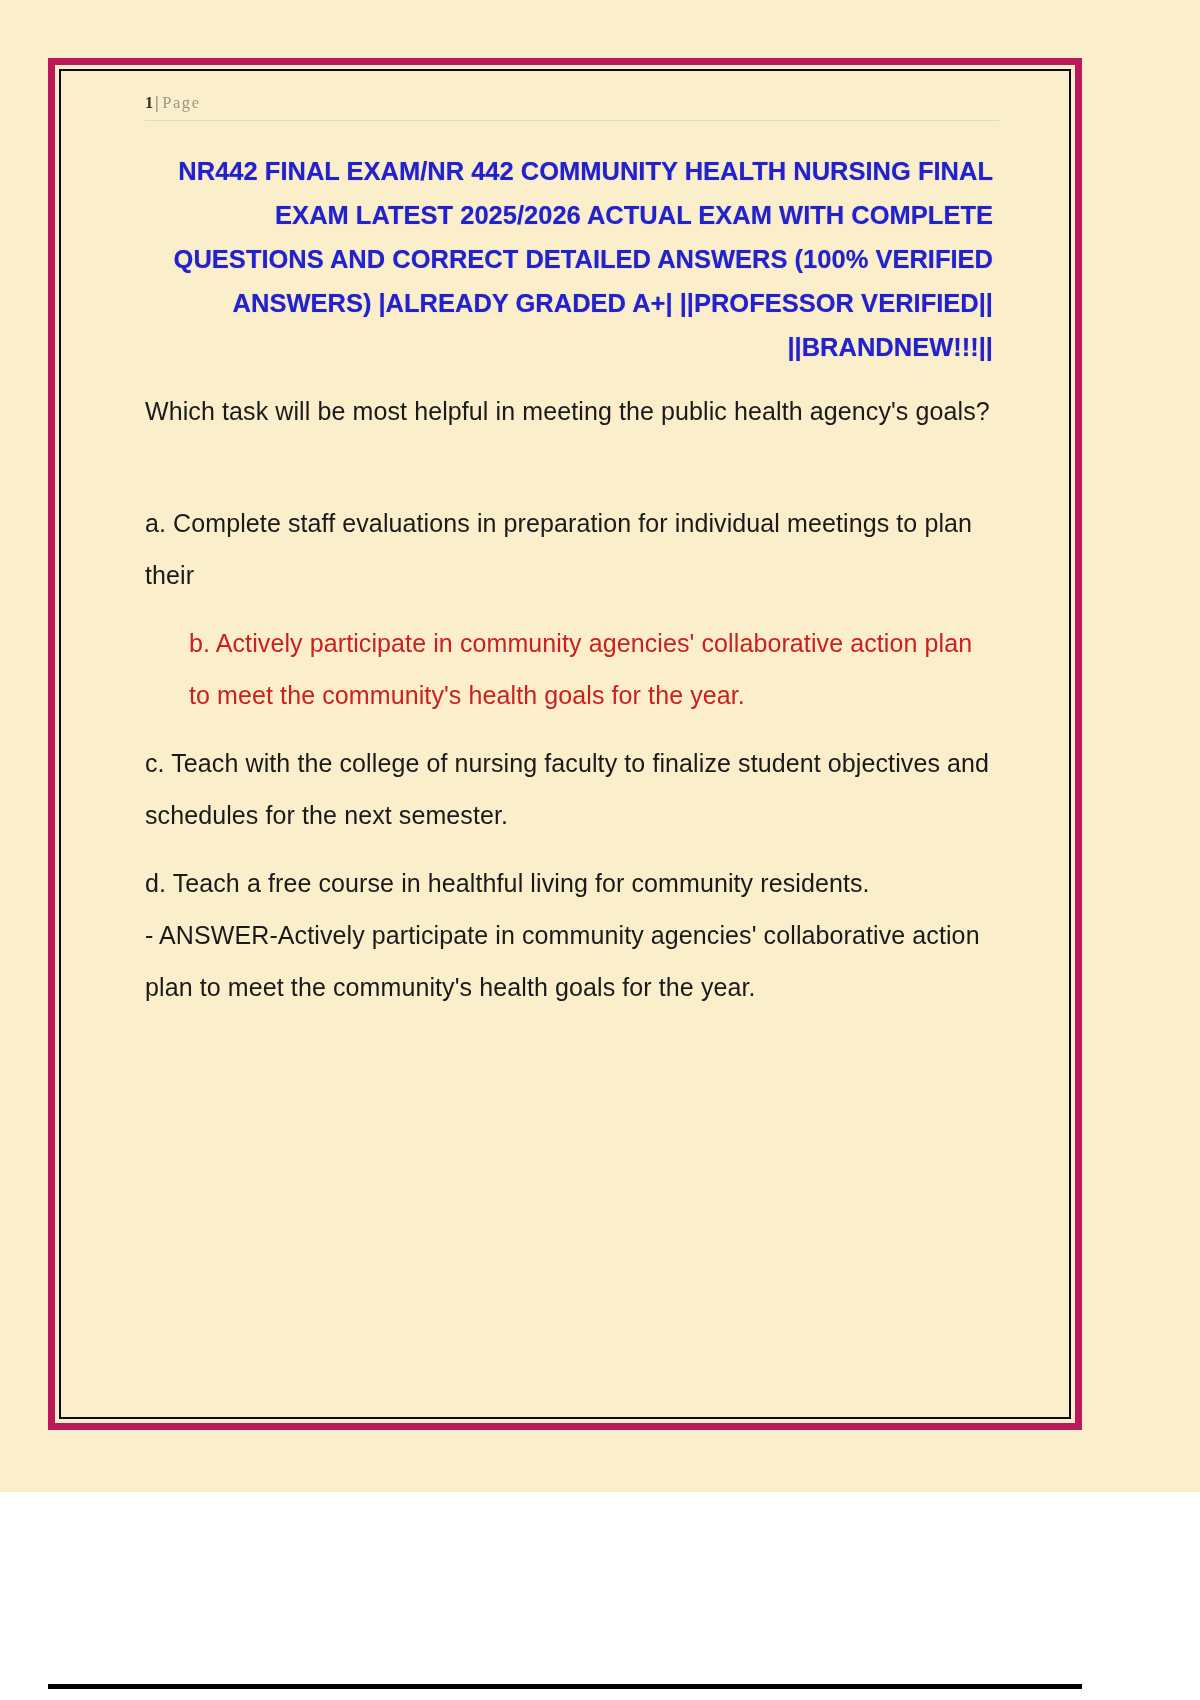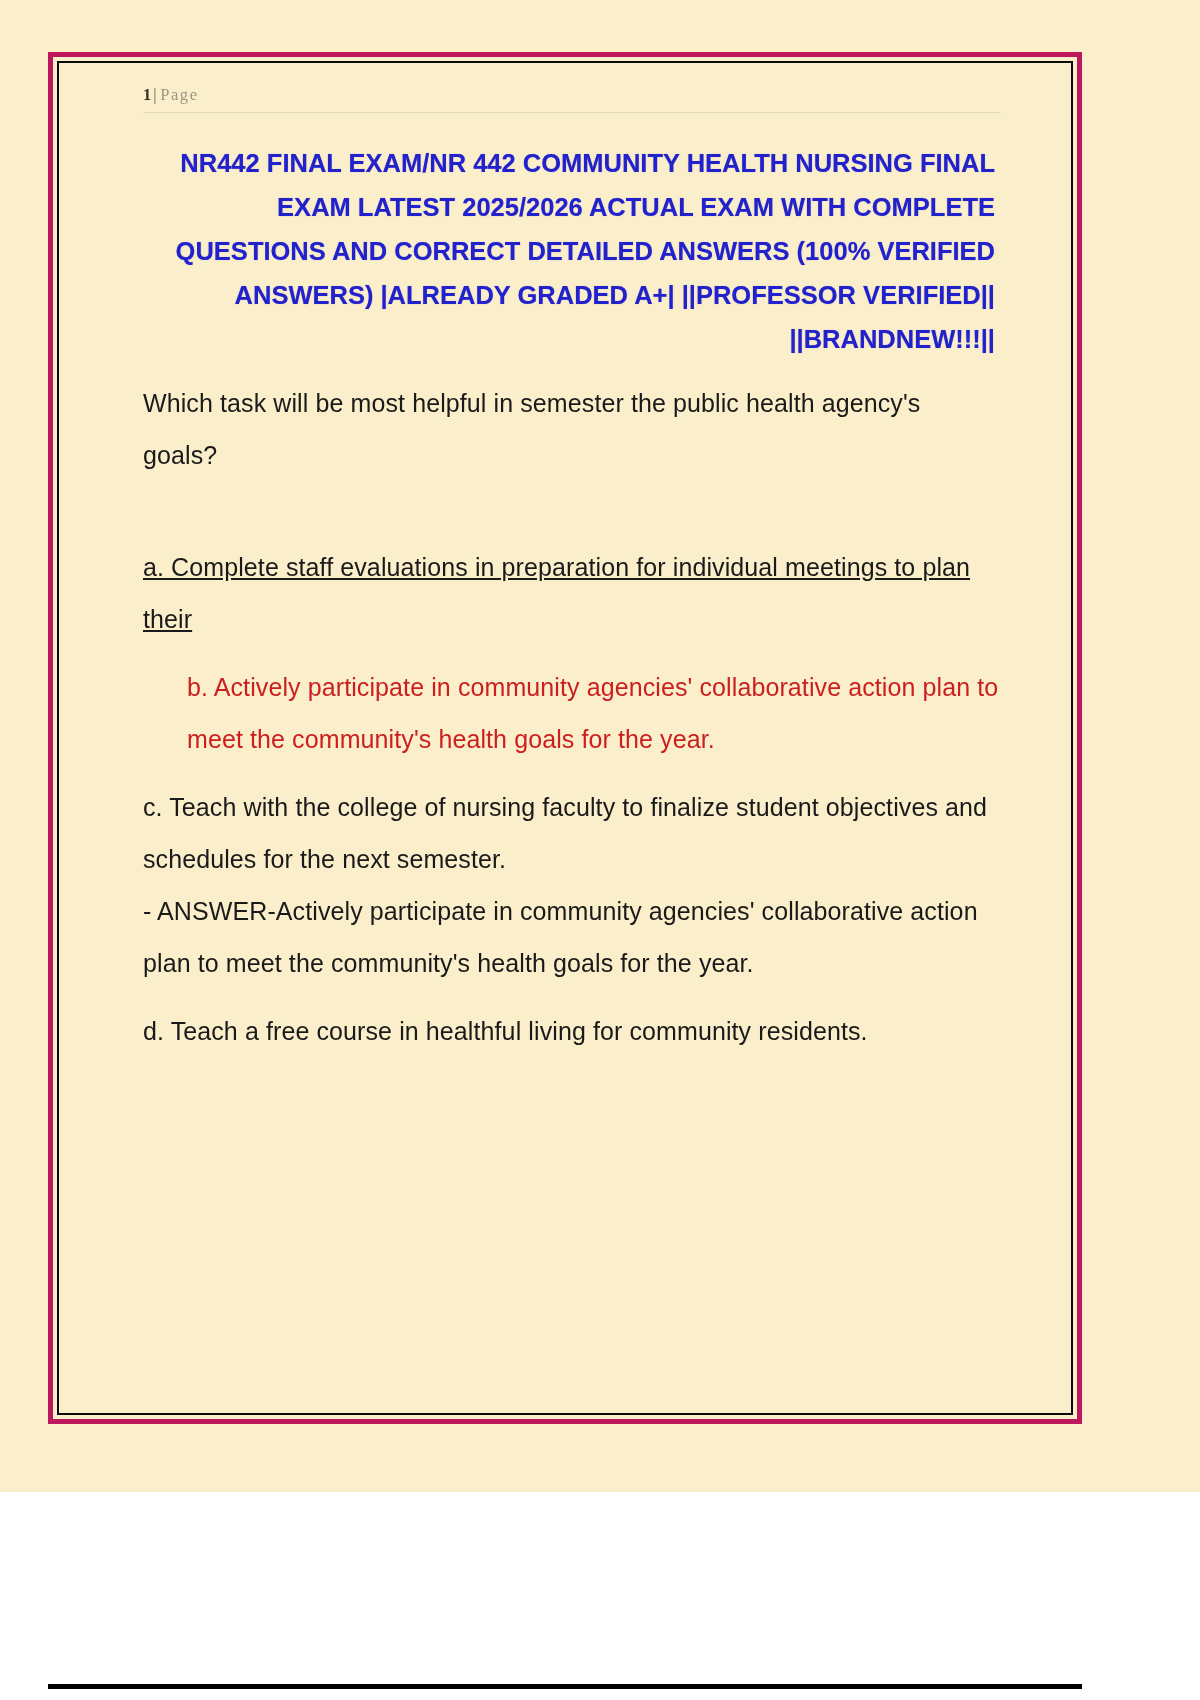--- a/index.html
+++ b/index.html
@@ -23,24 +23,24 @@
     width: 1200px;
     height: 1492px;
     background: #fbeecb;
     box-sizing: border-box;
   }
 
   
   .border-outer {
     position: absolute;
     left: 48px;
-    top: 52px;
+    top: 58px;
     width: 1034px;
     height: 1372px;
-    border: 5px solid #be185d;
+    border: 7px solid #be185d;
     box-sizing: border-box;
     background: #fbeecb;
   }
   .border-inner {
     position: absolute;
     left: 4px;
     top: 4px;
     right: 4px;
     bottom: 4px;
     border: 2px solid #0a0a0a;
@@ -97,21 +97,21 @@
   
   .para {
     color: #1a1a1a;
     font-size: 25px;
     line-height: 52px;
     margin: 0;
     padding: 0;
     letter-spacing: 0.1px;
   }
   .para.spaced-top { margin-top: 16px; }
-  .para.gap { margin-top: 60px; text-decoration: underline; }
+  .para.gap { margin-top: 60px; }
   .para.answer-red { color: #cc2020; margin-left: 44px; }
   .para.tight { margin-top: 0; }
 
   
   .sheet-gap {
     position: absolute;
     left: 0;
     top: 1492px;
     width: 1200px;
     height: 130px;
@@ -143,32 +143,32 @@
     <div class="border-inner">
       <div class="page-body">
 
         <div class="page-header">
           <span class="pg-num">1</span><span class="pg-sep">|</span><span class="pg-word">Page</span>
         </div>
         <div class="header-rule"></div>
 
         <h1 class="doc-title">NR442 FINAL EXAM/NR 442 COMMUNITY HEALTH NURSING FINAL EXAM LATEST 2025/2026 ACTUAL EXAM WITH COMPLETE QUESTIONS AND CORRECT DETAILED ANSWERS (100% VERIFIED ANSWERS) |ALREADY GRADED A+| ||PROFESSOR VERIFIED|| ||BRANDNEW!!!||</h1>
 
-        <p class="para">Which task will be most helpful in semester the public health agency's goals?</p>
+        <p class="para">Which task will be most helpful in meeting the public health agency's goals?</p>
 
         <p class="para gap">a. Complete staff evaluations in preparation for individual meetings to plan their</p>
 
         <p class="para answer-red spaced-top">b. Actively participate in community agencies' collaborative action plan to meet the community's health goals for the year.</p>
 
         <p class="para spaced-top">c. Teach with the college of nursing faculty to finalize student objectives and</p>
         <p class="para tight">schedules for the next semester.</p>
 
+        <p class="para spaced-top">d. Teach a free course in healthful living for community residents.</p>
+
         <p class="para tight">- ANSWER-Actively participate in community agencies' collaborative action plan to meet the community's health goals for the year.</p>
-
-        <p class="para spaced-top">d. Teach a free course in healthful living for community residents.</p>
 
       </div>
     </div>
   </div>
 </div>
 
 <div class="sheet-gap"></div>
 
 <div class="next-sheet">
   <div class="next-border"></div>

